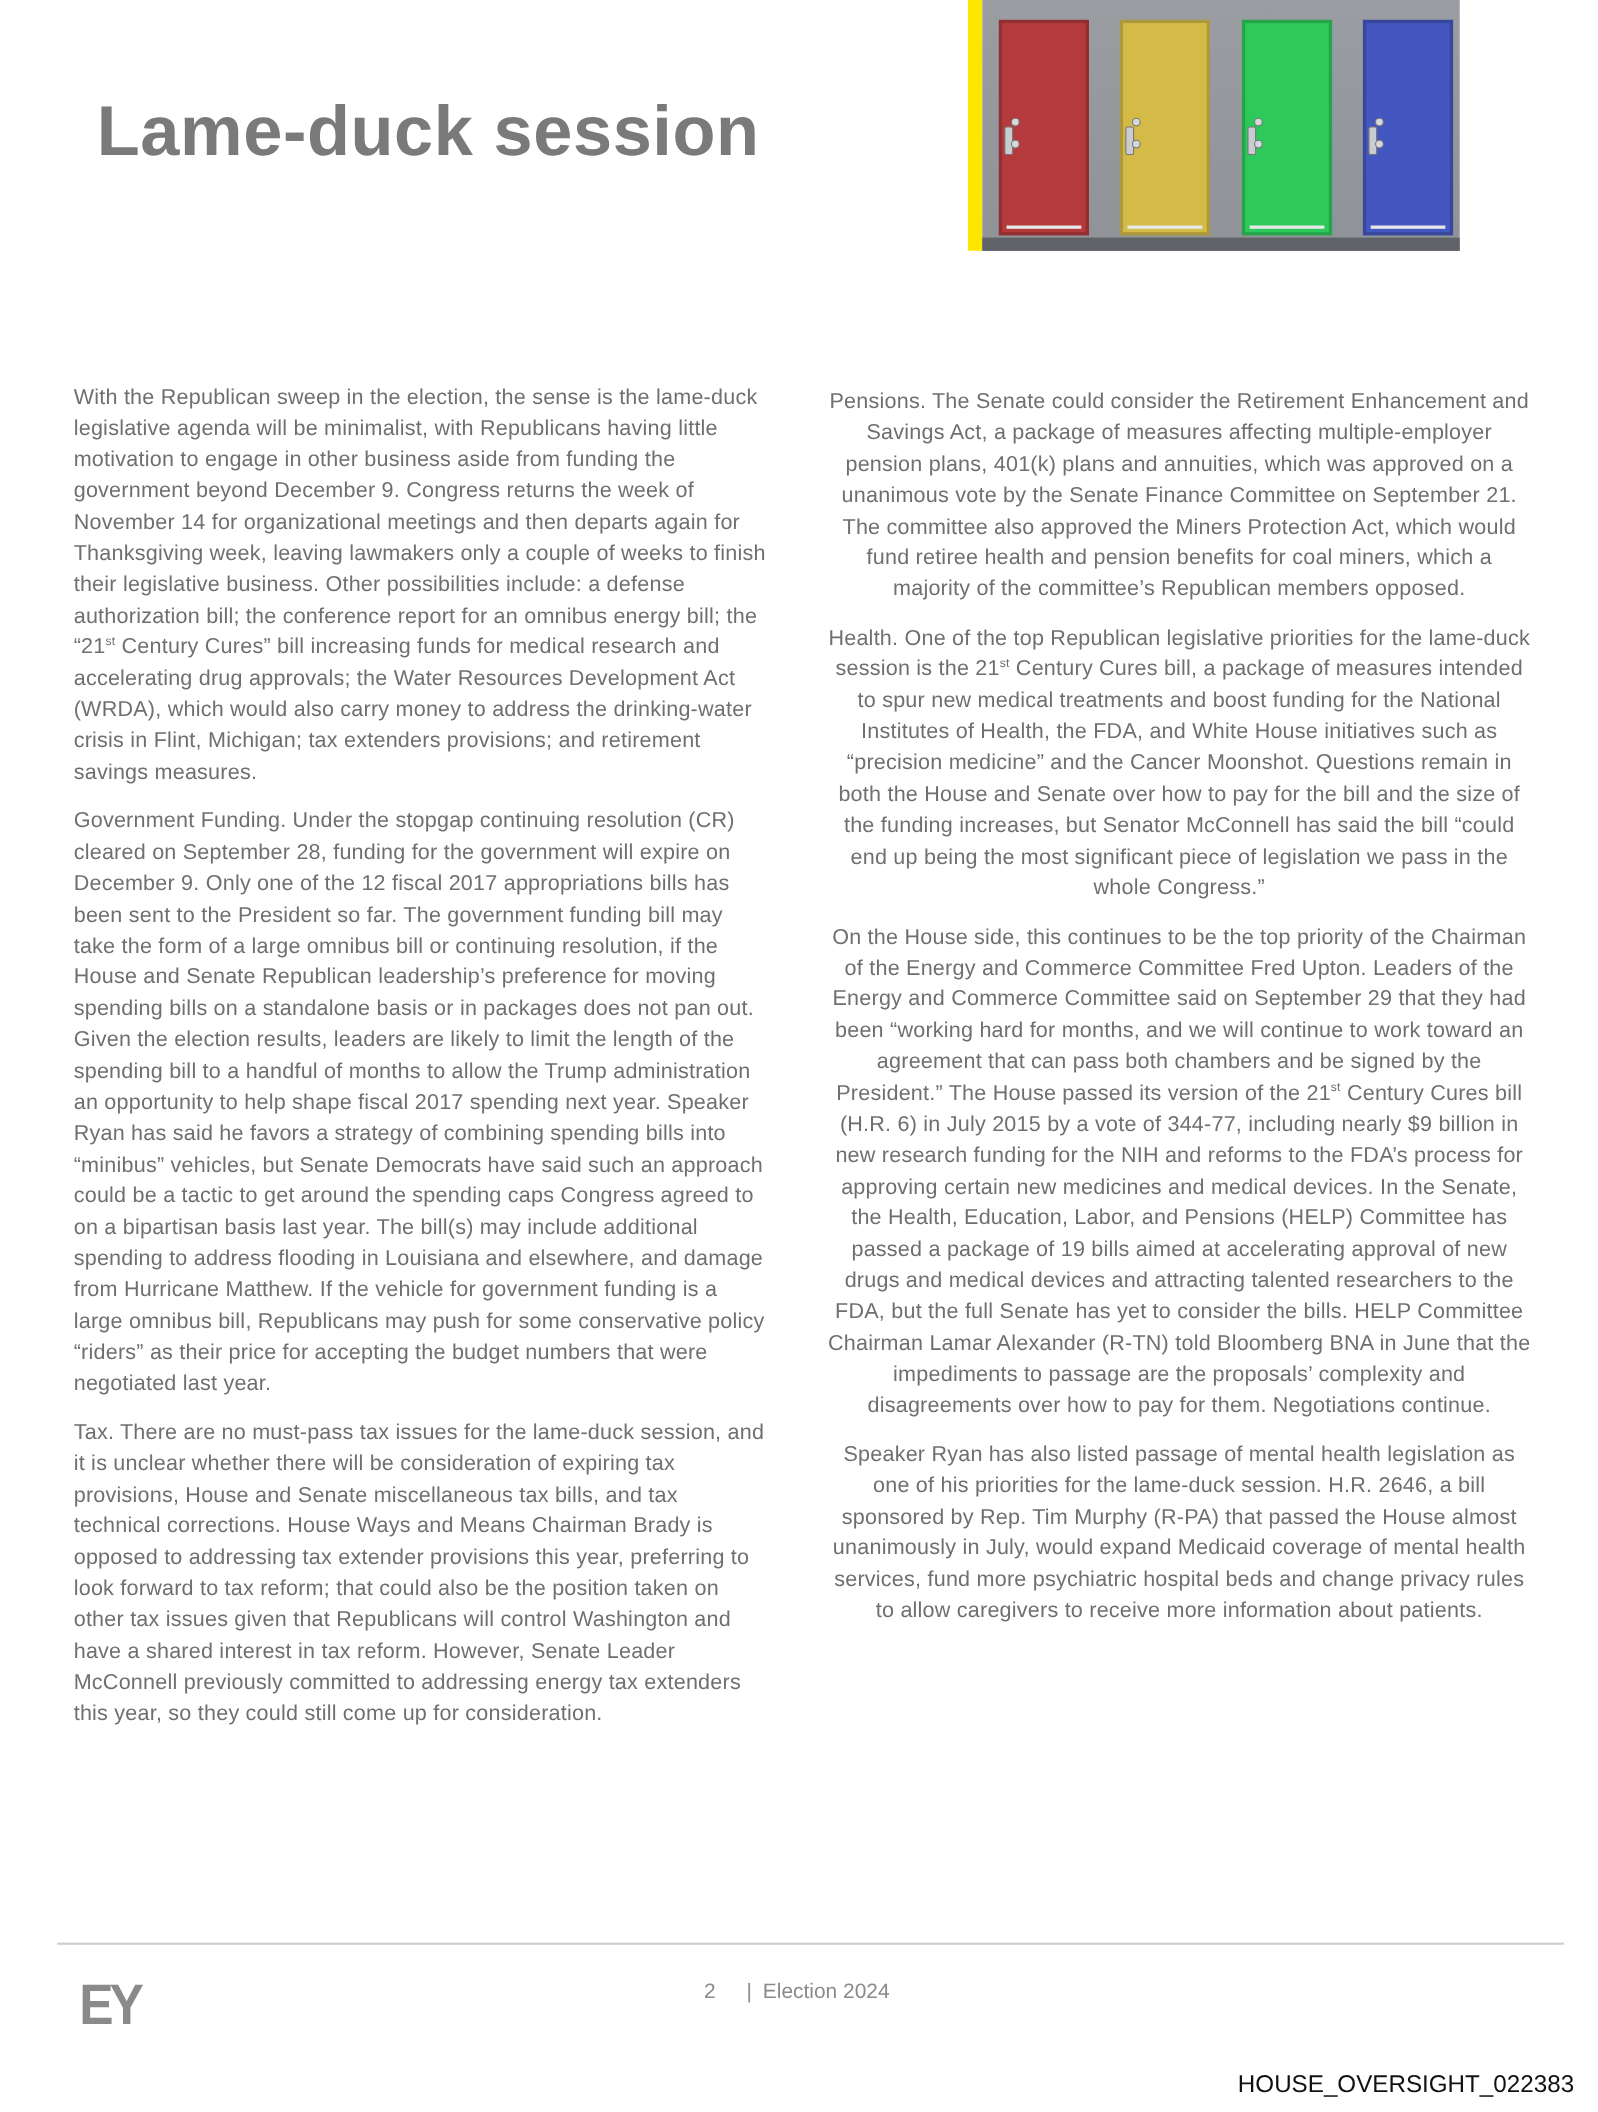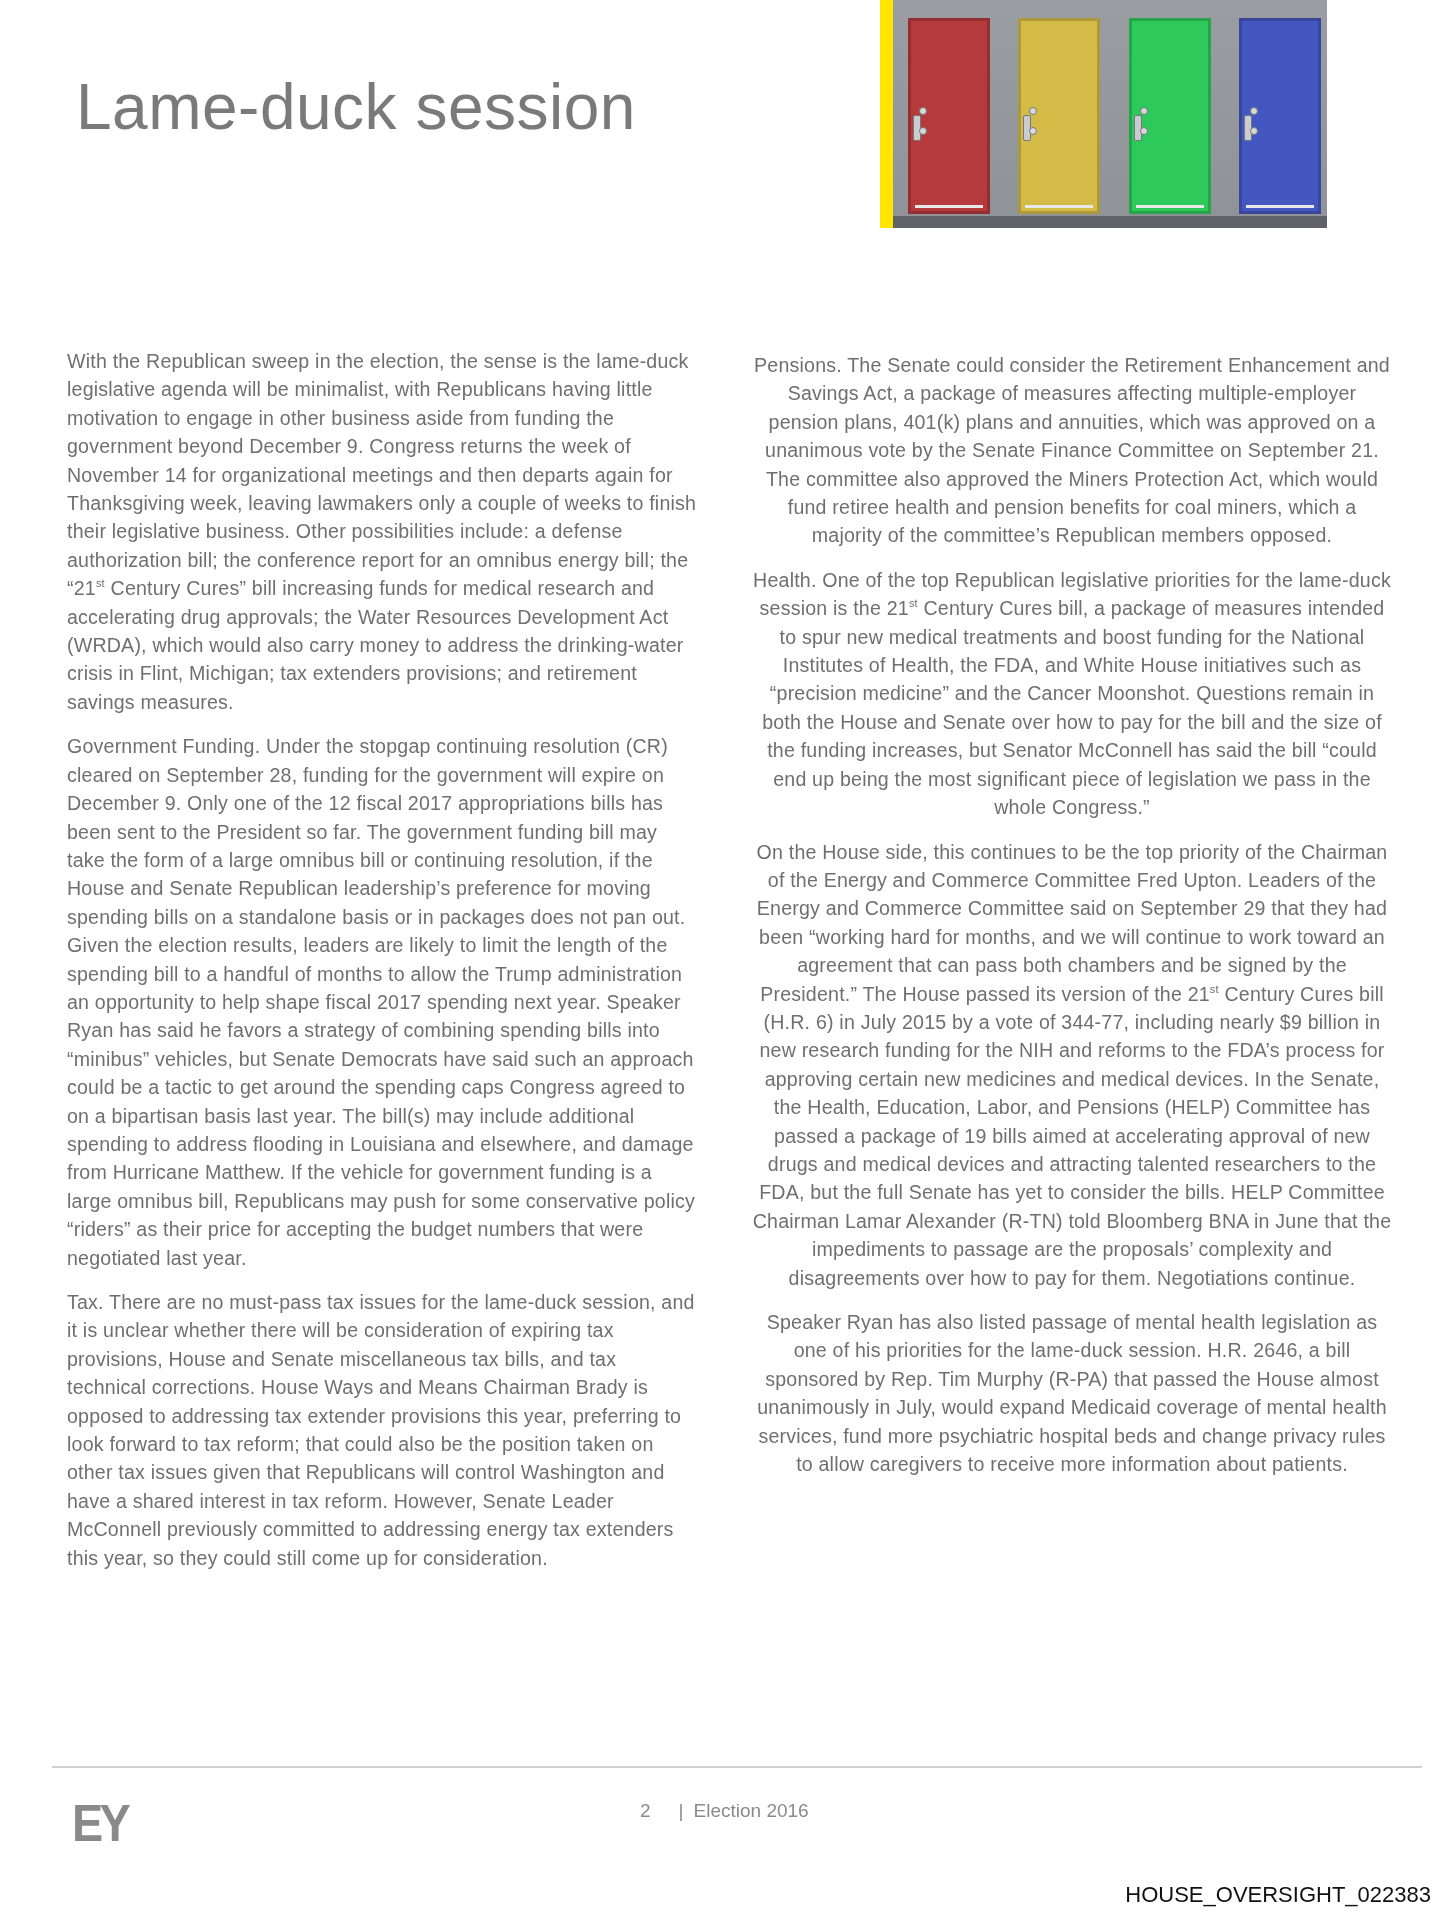--- a/index.html
+++ b/index.html
@@ -1,19 +1,19 @@
 <!DOCTYPE html>
 <html><head>
   <meta charset="utf-8">
   <style>
     html, body { margin: 0; padding: 0; background: #ffffff; }
     body { width: 1453px; height: 1920px; position: relative; overflow: hidden;
            font-family: "Liberation Sans", sans-serif; color: #6f6f6f; }
-    .title { position: absolute; left: 72px; top: 66px; font-size: 64px; font-weight: normal;
-             color: #7a7a7a; margin: 4px; letter-spacing: 0.5px; }
+    .title { position: absolute; left: 72px; top: 66px; font-size: 64px; font-weight: bold;
+             color: #7a7a7a; margin: 16px; letter-spacing: 0.5px; }
     .hero { position: absolute; left: 880px; top: 0; width: 447px; height: 228px; }
     .hero-bar { position: absolute; left: 0; top: 0; width: 13px; height: 228px; background: #ffe600; }
     .hero-wall { position: absolute; left: 13px; top: 0; width: 434px; height: 228px;
                  background: linear-gradient(#9a9ea2, #8f9398); }
     .hero-ground { position: absolute; left: 13px; top: 216px; width: 434px; height: 12px; background: #5f6266; }
     .door { position: absolute; top: 18px; width: 82px; height: 196px; box-sizing: border-box;
             border: 3px solid rgba(0,0,0,0.18); }
     .door::after { content: ""; position: absolute; left: 4px; right: 4px; bottom: 3px; height: 3px; background: #e8e8e8; }
     .handle { position: absolute; left: 2px; top: 94px; width: 6px; height: 24px; background: #c9ccd0;
               border: 1px solid #777; border-radius: 2px; }
@@ -72,16 +72,16 @@
   <p><span>Health.  One of the top Republican legislative priorities for the lame-duck session is the 21</span><sup>st</sup><span> Century Cures bill, a package of measures intended to spur new medical treatments and boost funding for the National Institutes of Health, the FDA, and White House initiatives such as “precision medicine” and the Cancer Moonshot. Questions remain in both the House and Senate over how to pay for the bill and the size of the funding increases, but Senator McConnell has said the bill “could end up being the most significant piece of legislation we pass in the whole Congress.”</span></p>
   <p><span>On the House side, this continues to be the top priority of the Chairman of the Energy and Commerce Committee Fred Upton.  Leaders of the Energy and Commerce Committee said on September 29 that they had been “working hard for months, and we will continue to work toward an agreement that can pass both chambers and be signed by the President.” The House passed its version of the 21</span><sup>st</sup><span> Century Cures bill (H.R. 6) in July 2015 by a vote of 344-77, including nearly $9 billion in new research funding for the NIH and reforms to the FDA’s process for approving certain new medicines and medical devices. In the Senate, the Health, Education, Labor, and Pensions (HELP) Committee has passed a package of 19 bills aimed at accelerating approval of new drugs and medical devices and attracting talented researchers to the FDA, but the full Senate has yet to consider the bills. HELP Committee Chairman Lamar Alexander (R-TN) told Bloomberg BNA in June that the impediments to passage are the proposals’ complexity and disagreements over how to pay for them.   Negotiations continue.</span></p>
   <p>Speaker Ryan has also listed passage of mental health legislation as one of his priorities for the lame-duck session. H.R. 2646, a bill sponsored by Rep. Tim Murphy (R-PA) that passed the House almost unanimously in July, would expand Medicaid coverage of mental health services, fund more psychiatric hospital beds and change privacy rules to allow caregivers to receive more information about patients.</p>
 </div>
 
 <div class="rule"></div>
 
 <div class="ey-logo">EY</div>
 
 <div class="page-footer">
-  <span>2</span><span class="sep">|</span><span>Election 2016</span>
+  <span>2</span><span class="sep">|</span><span>Election 2024</span>
 </div>
 
 <div class="bates">HOUSE_OVERSIGHT_022383</div>
 
 </body></html>

